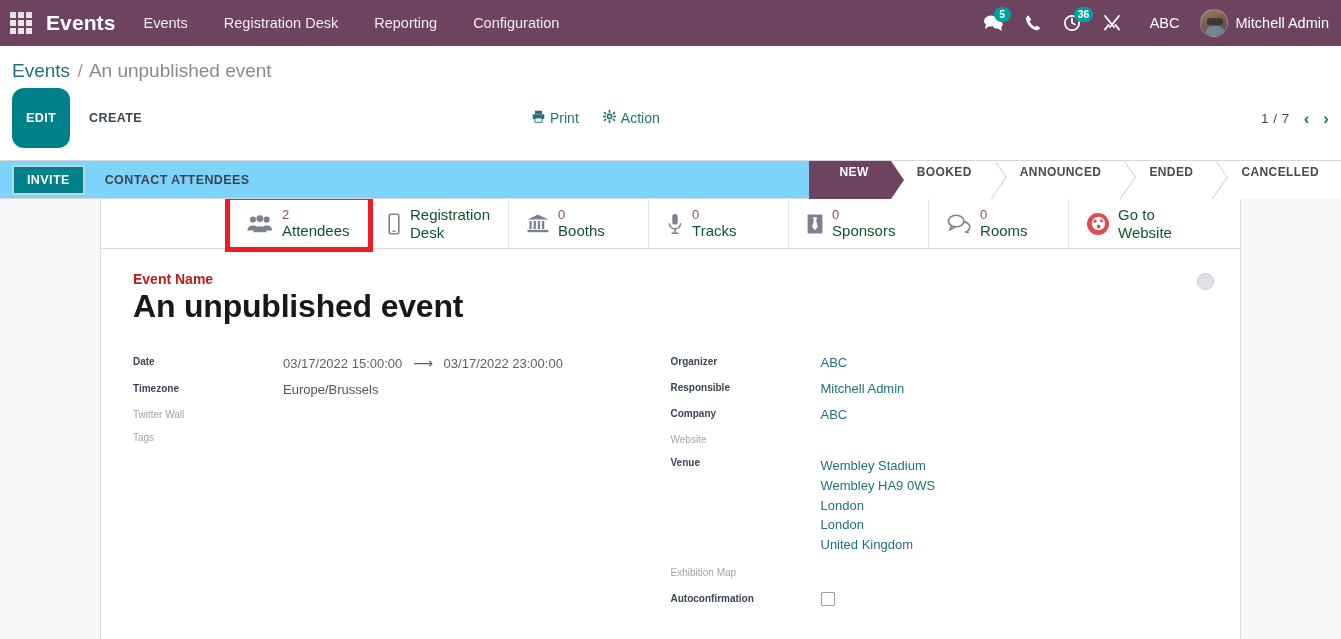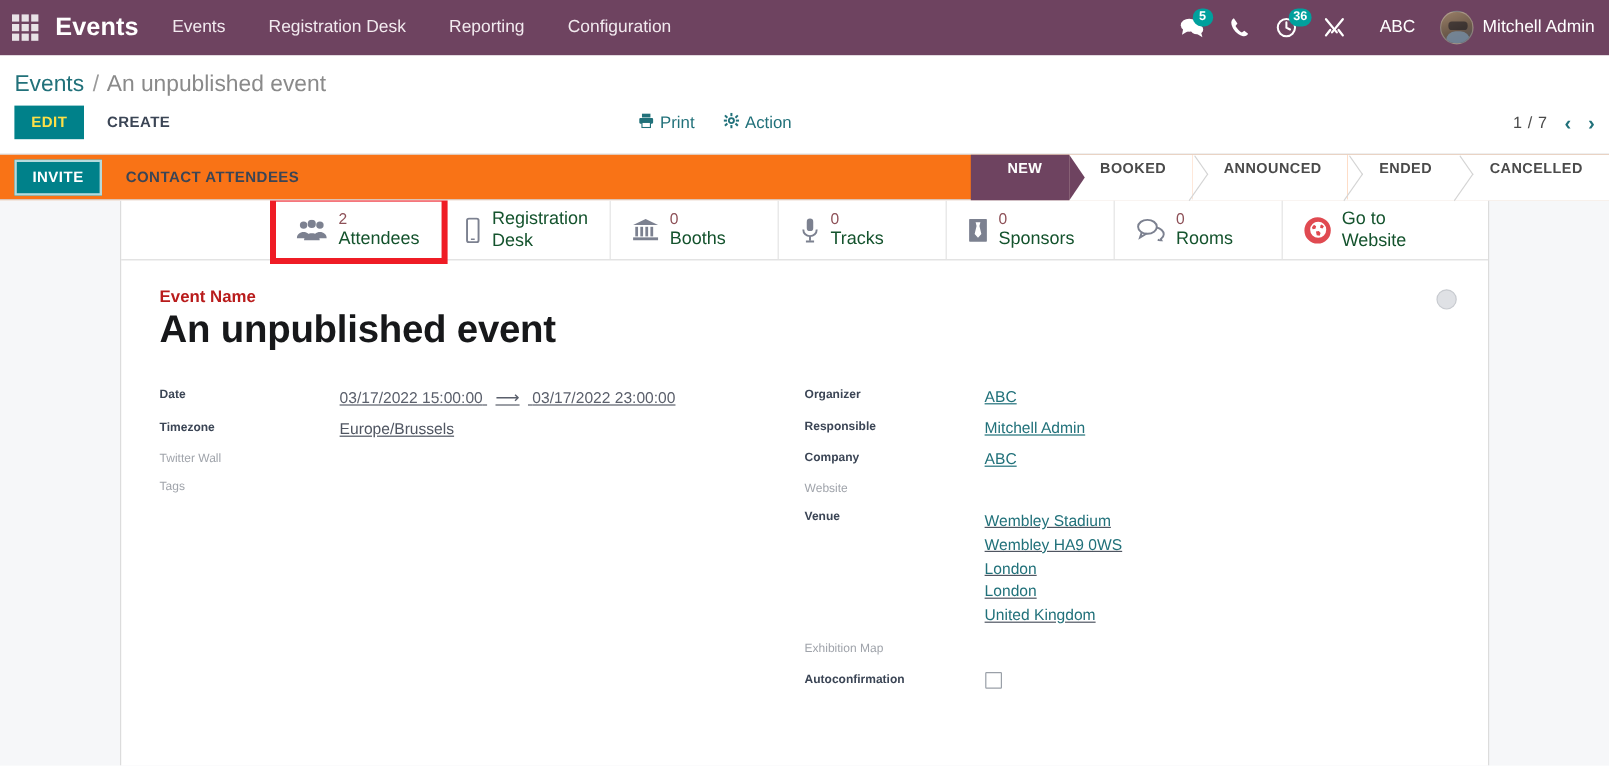--- a/index.html
+++ b/index.html
@@ -119,28 +119,28 @@
 
   .cp-row {
     display: flex;
     align-items: center;
     padding-bottom: 12px;
     position: relative;
     min-height: 36px;
   }
   .btn-edit {
     background: #00818A;
-    color: #fde047;
+    color: #ffffff;
     font-size: 12.5px;
     font-weight: bold;
     letter-spacing: 0.4px;
-    padding: 7px 14px;
+    padding: 23px 14px;
     border: none;
     cursor: pointer;
-    border-radius: 0;
+    border-radius: 12px;
   }
   .btn-create {
     background: transparent;
     color: #3b4555;
     font-size: 12.5px;
     font-weight: bold;
     letter-spacing: 0.4px;
     padding: 7px 13px;
     border: none;
     cursor: pointer;
@@ -175,21 +175,21 @@
     font-size: 17px;
     cursor: pointer;
     line-height: 1;
     font-weight: bold;
   }
 
   
   .status-row {
     display: flex;
     align-items: center;
-    background: #f97316;
+    background: #7dd3fc;
     border-bottom: 1px solid #d8d8d8;
     height: 38px;
     padding-left: 12px;
   }
   .btn-invite {
     background: #00818A;
     color: #ffffff;
     font-size: 12.5px;
     font-weight: bold;
     letter-spacing: 0.4px;
@@ -339,21 +339,21 @@
   .frow { display: flex; margin-bottom: 11px; align-items: flex-start; }
   .flabel {
     width: 150px;
     font-size: 10px;
     font-weight: bold;
     color: #3b4555;
     padding-top: 1px;
     flex: none;
   }
   .flabel.empty { color: #a0a4ab; font-weight: normal; }
-  .fvalue { font-size: 13px; color: #4f5561; text-decoration: underline; }
+  .fvalue { font-size: 13px; color: #4f5561; }
   .fvalue.link { color: #21717a; cursor: pointer; }
   .fvalue.mono-date { color: #5a5f6b; }
   .arrow-sep { color: #5a5f6b; padding: 0 7px; font-size: 14px; }
   .addr-line { display: block; color: #21717a; line-height: 1.52; cursor: pointer; }
   .cbox {
     width: 14px; height: 14px;
     border: 1px solid #9aa0a8;
     background: #ffffff;
     display: inline-block;
     cursor: pointer;

